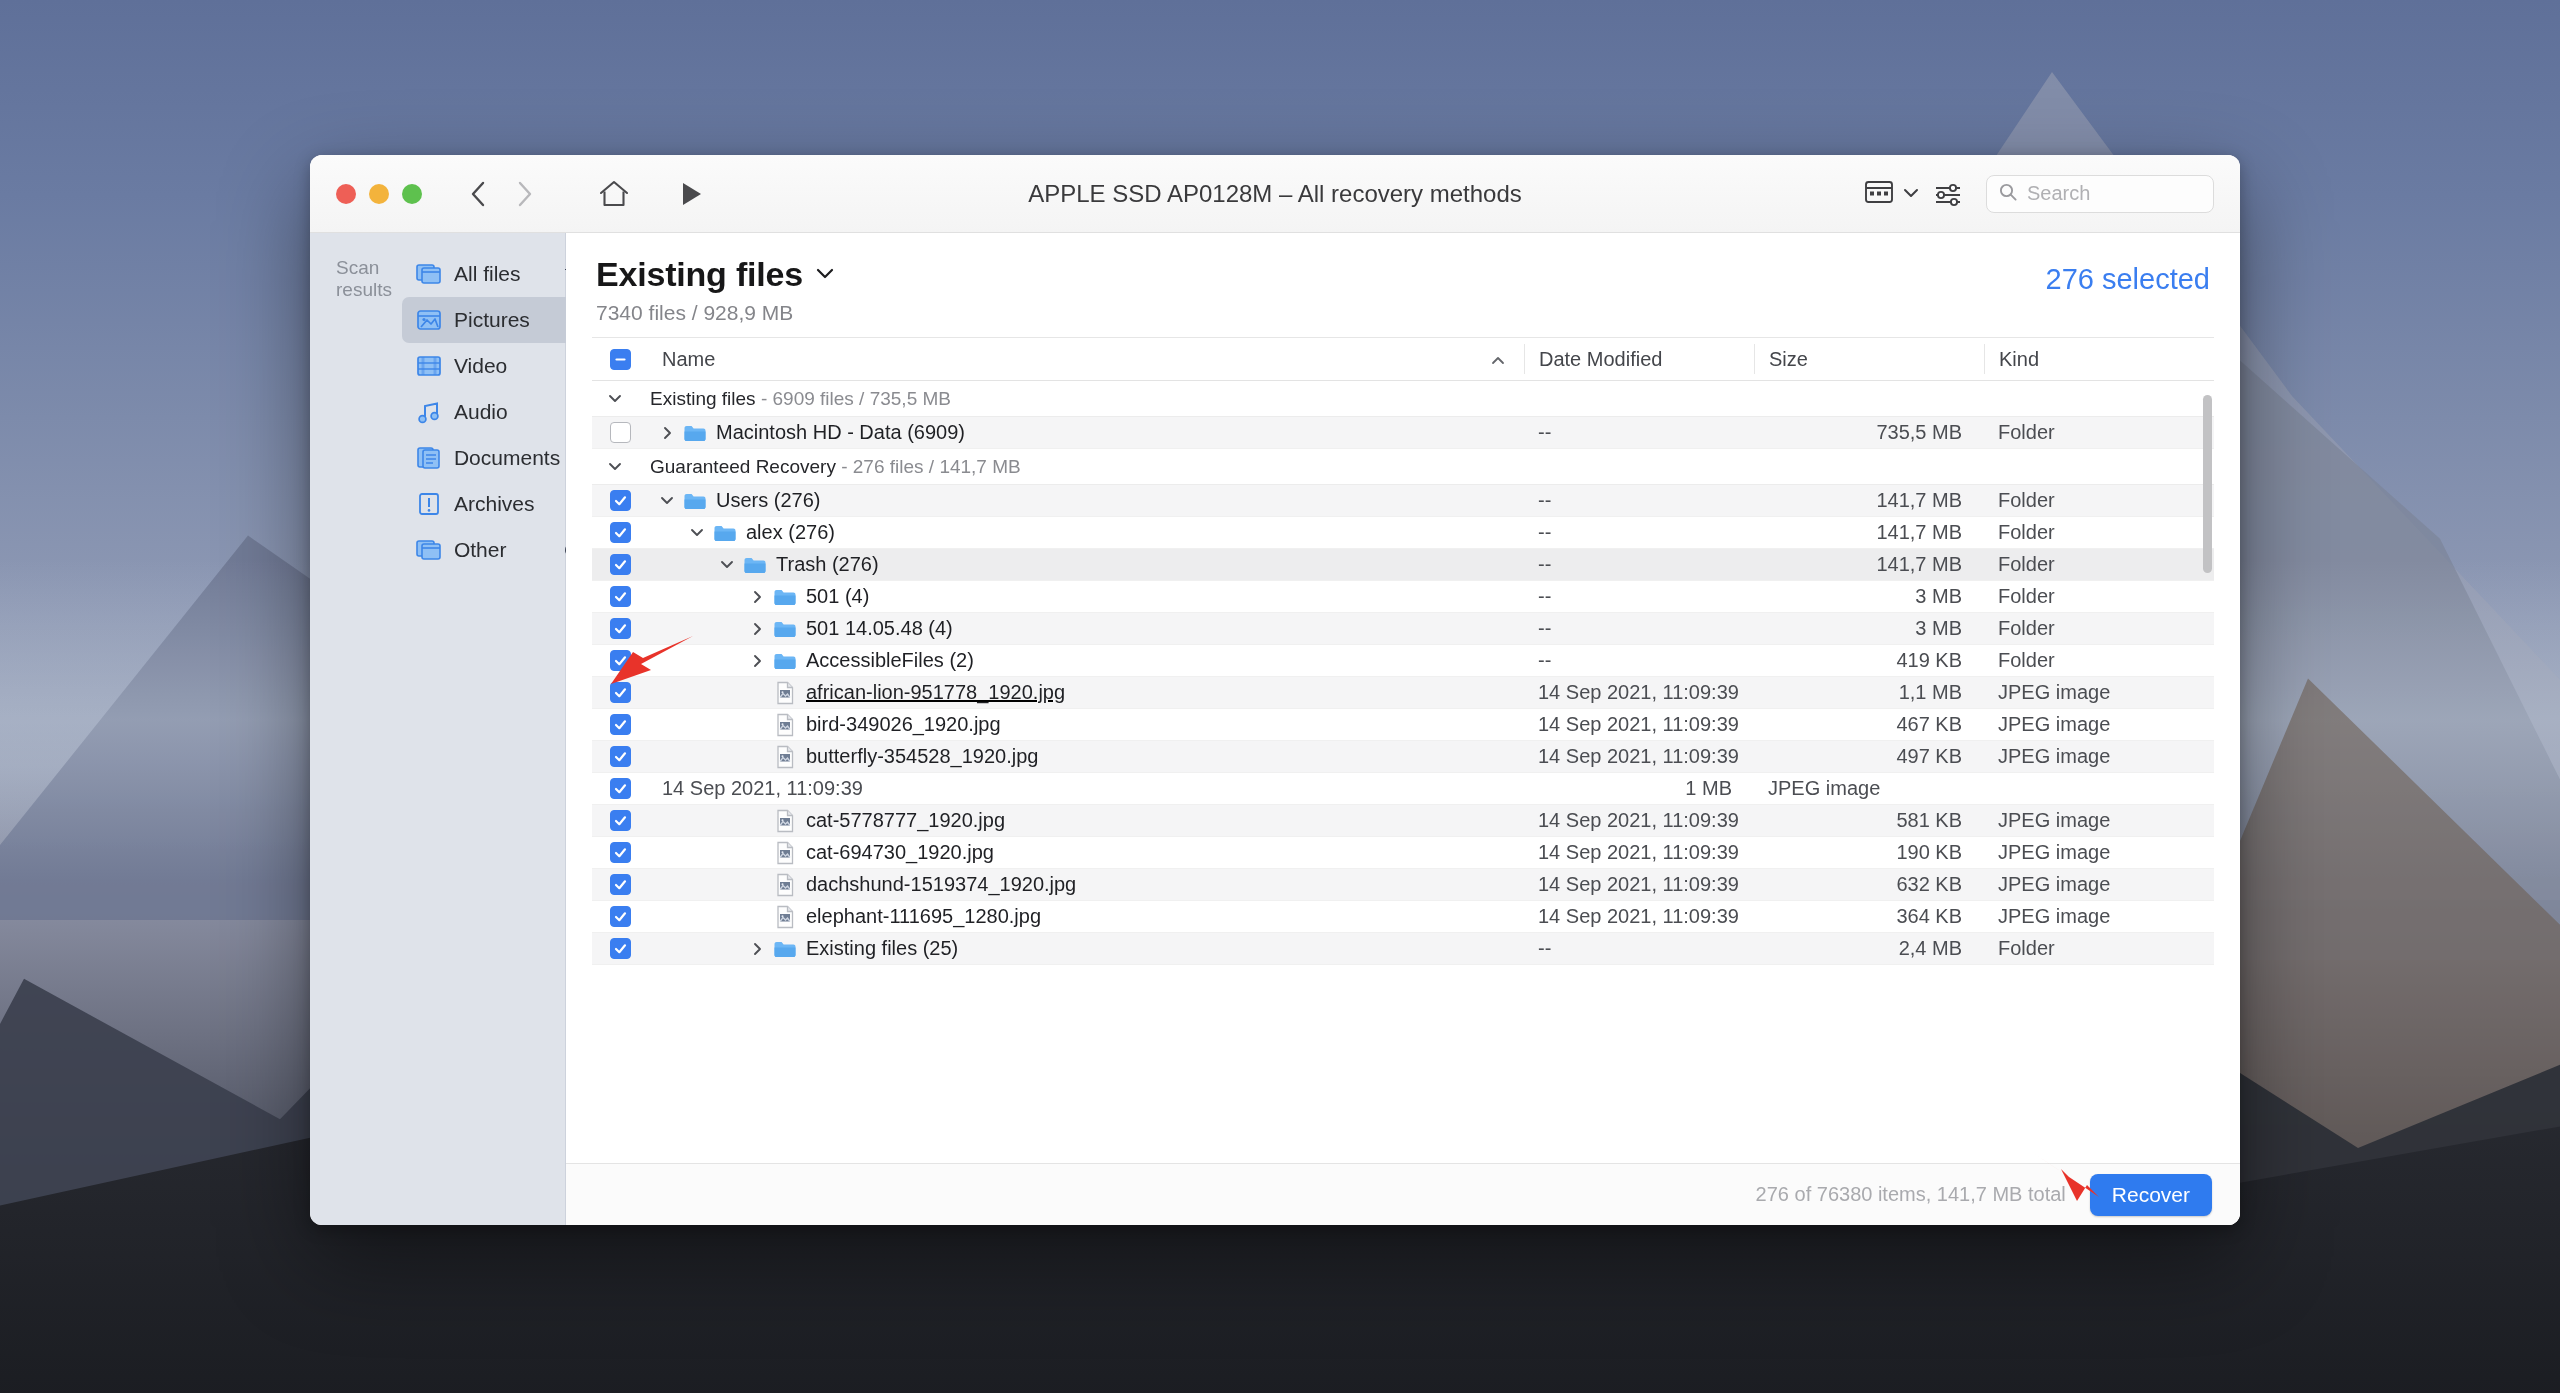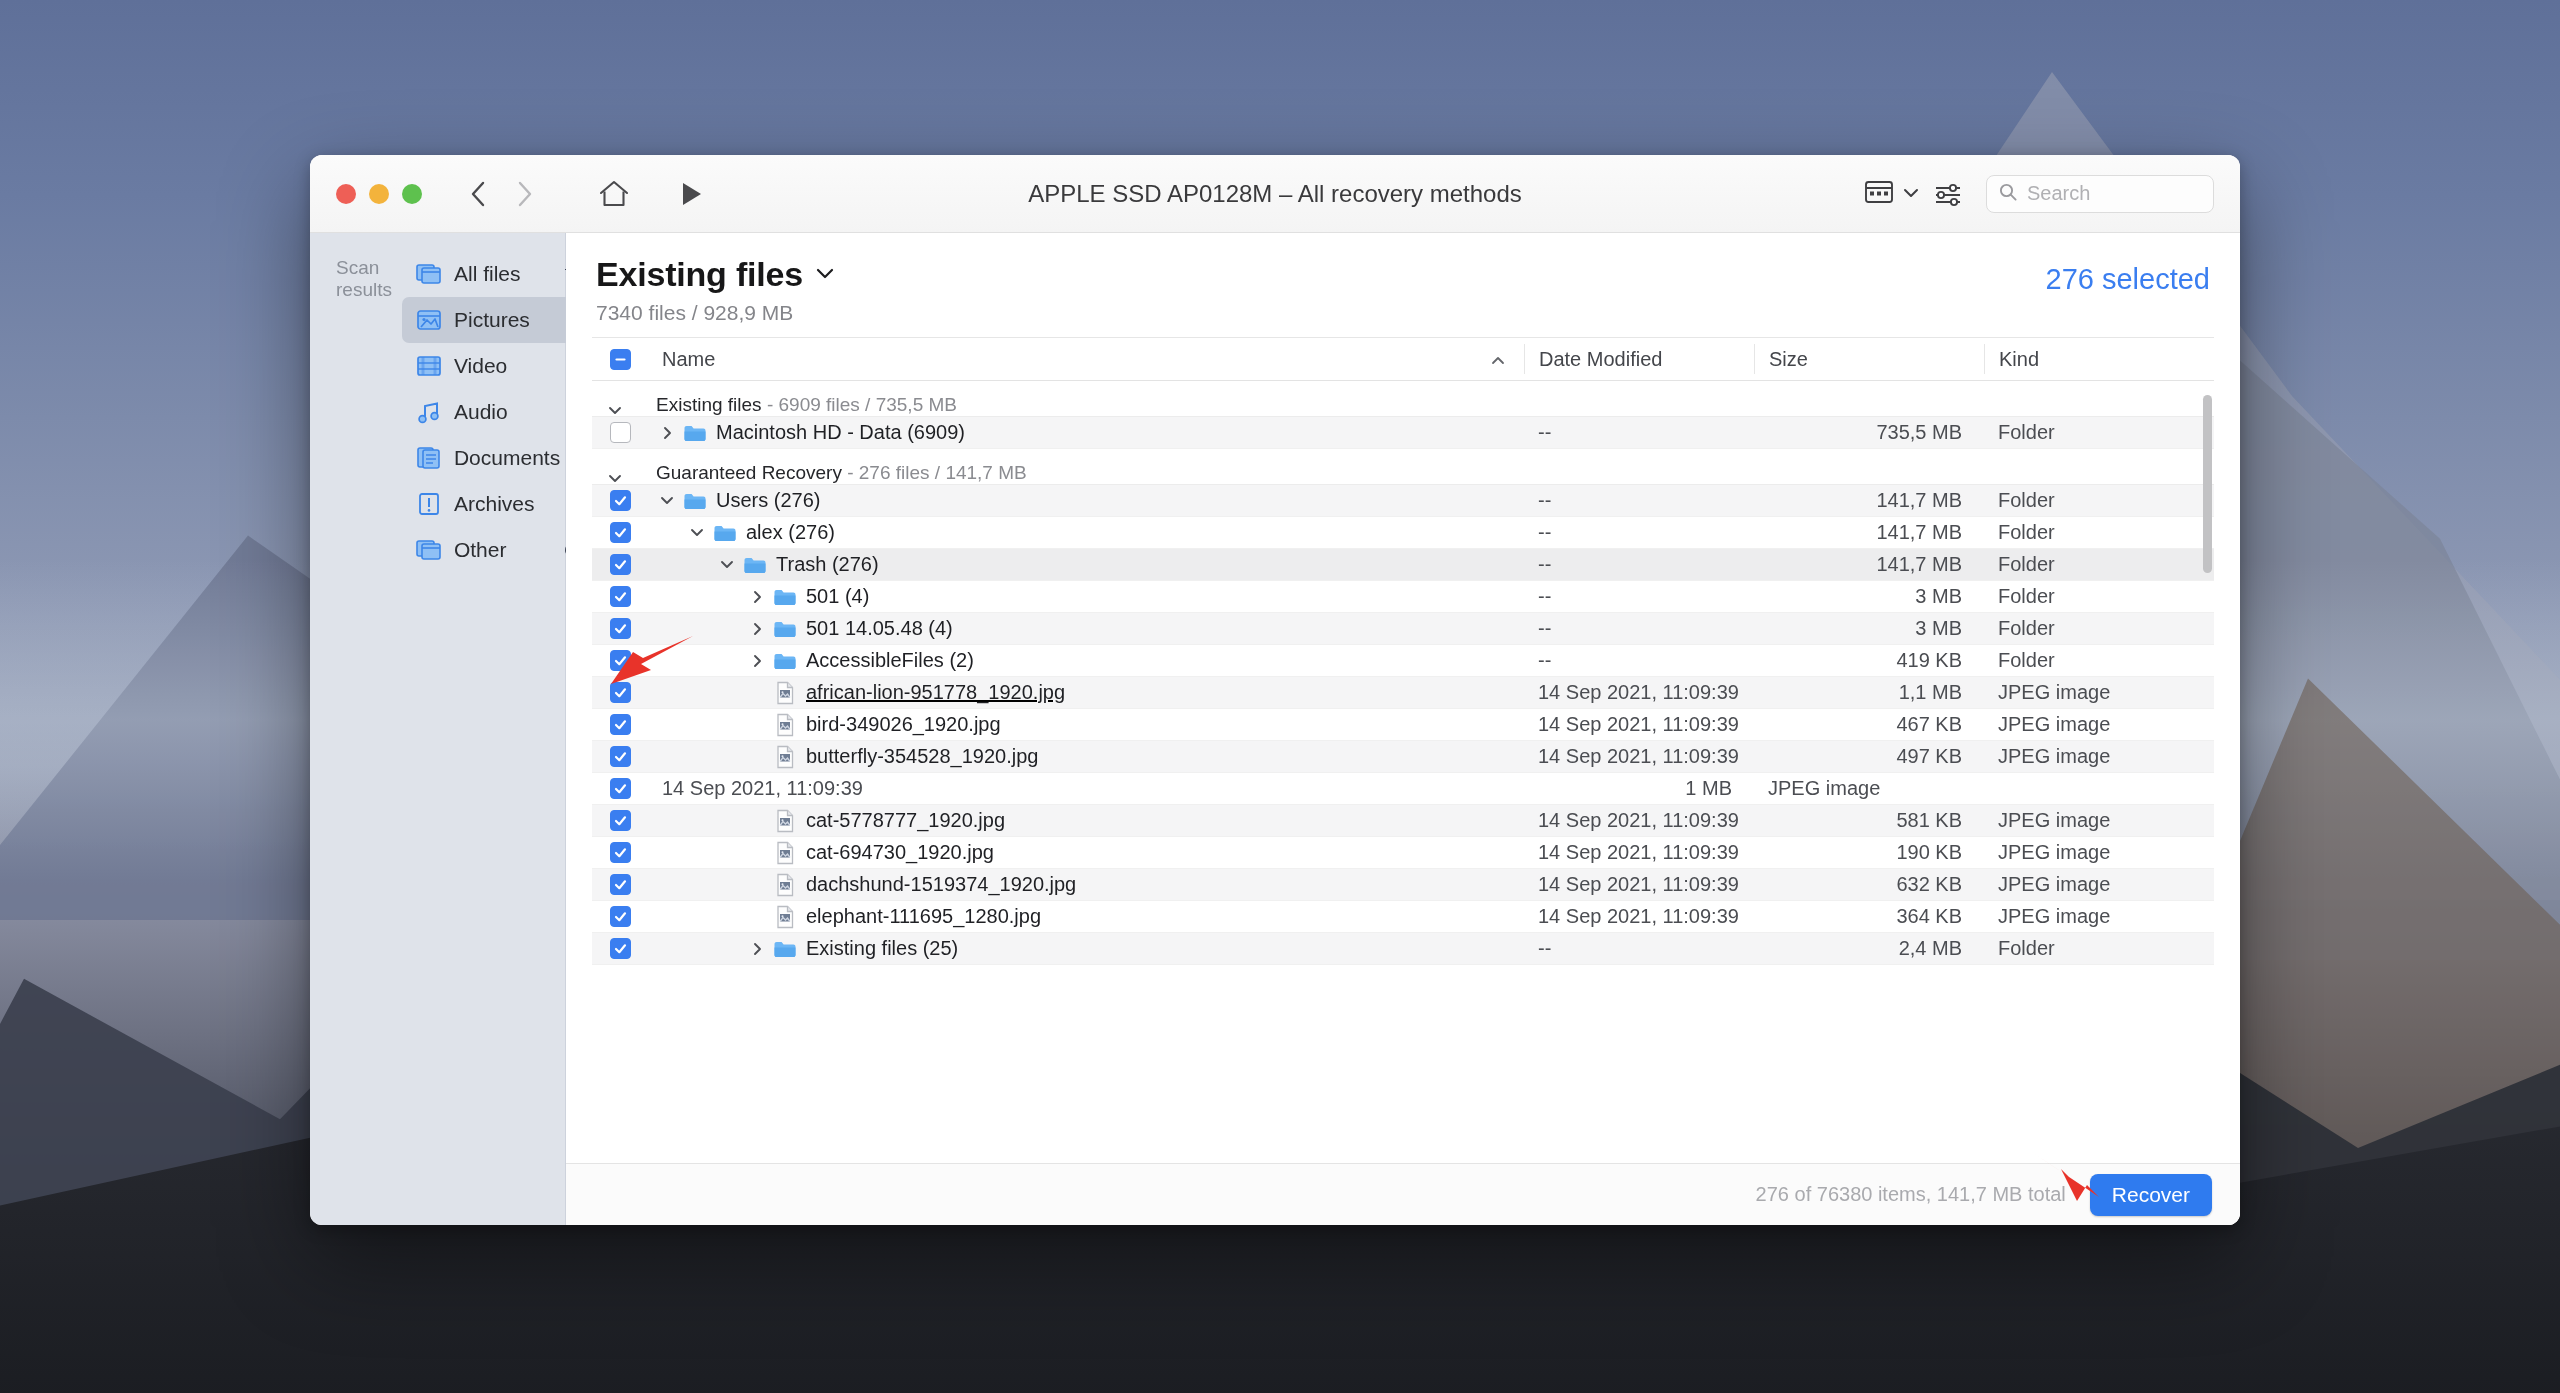--- a/index.html
+++ b/index.html
@@ -247,22 +247,22 @@
     flex: 1;
     position: relative;
     margin: 0 26px;
     overflow: hidden;
   }
   #rows { position: relative; }
 
   .group-row {
     height: 36px;
     display: flex;
-    align-items: flex-end;
-    gap: 28px;
+    align-items: center;
+    gap: 22px;
     padding-left: 10px;
     background: #fff;
     border-bottom: 1px solid #ececec;
   }
   .group-text { font-size: 19px; color: #26272b; }
   .group-text .muted { color: #8a8b90; }
 
   .data-row { height: 32px; border-bottom: 1px solid #f0f0f0; }
   .data-row.zebra { background: #f5f5f6; }
   .data-row.hl { background: #ededee; }

